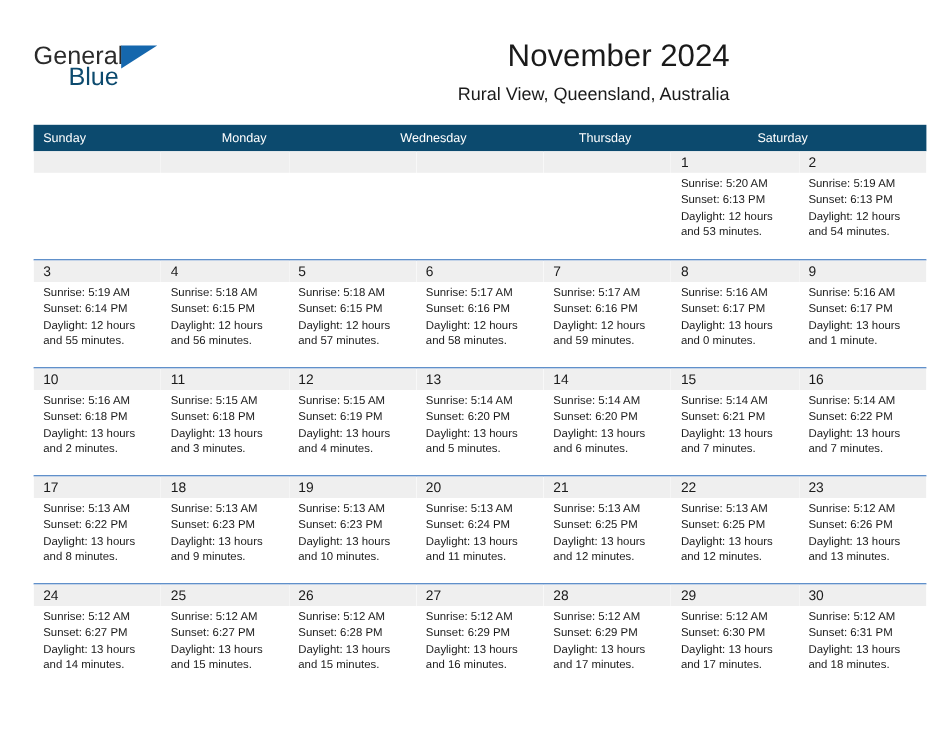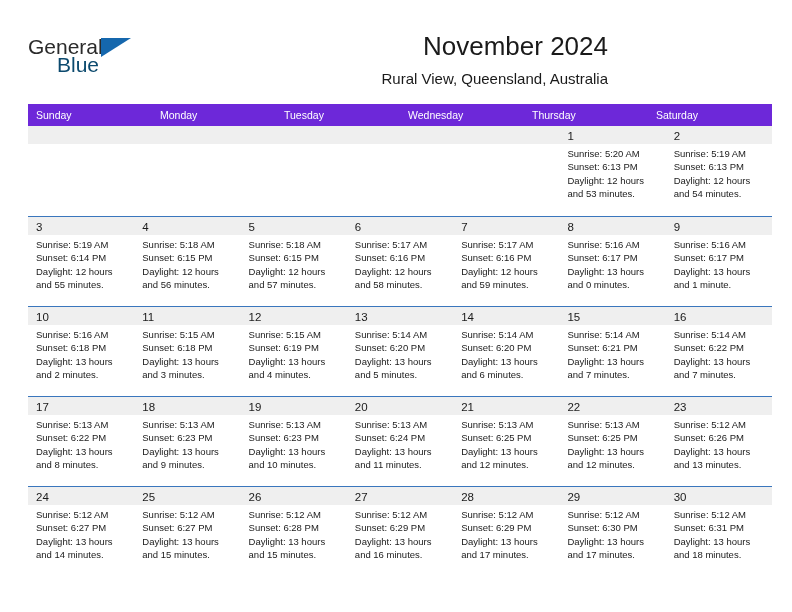--- a/index.html
+++ b/index.html
@@ -88,21 +88,21 @@
 
   
   .calendar {
     position: absolute;
     left: 28px;
     top: 104px;
     width: 744px;
   }
   .weekday-row {
     display: flex;
-    background: #6d28d9;
+    background: #0c4a6e;
     height: 22px;
   }
   .weekday {
     flex: 1 1 0;
     color: #ffffff;
     font-size: 10.5px;
     line-height: 22px;
     padding-left: 8px;
     box-sizing: border-box;
     white-space: nowrap;
@@ -167,21 +167,20 @@
       <div class="cal-subtitle">Rural View, Queensland, Australia</div>
     </div>
 
   </div>
 
   <div class="calendar">
 
     <div class="weekday-row">
       <div class="weekday">Sunday</div>
       <div class="weekday">Monday</div>
-      <div class="weekday">Tuesday</div>
       <div class="weekday">Wednesday</div>
       <div class="weekday">Thursday</div>
       <div class="weekday">Saturday</div>
     </div>
 
     <div id="weeks-container">
         <div class="week-row first">
           <div class="day-cell empty">
             <div class="day-num-band"><span class="day-num"></span></div>
           </div>

